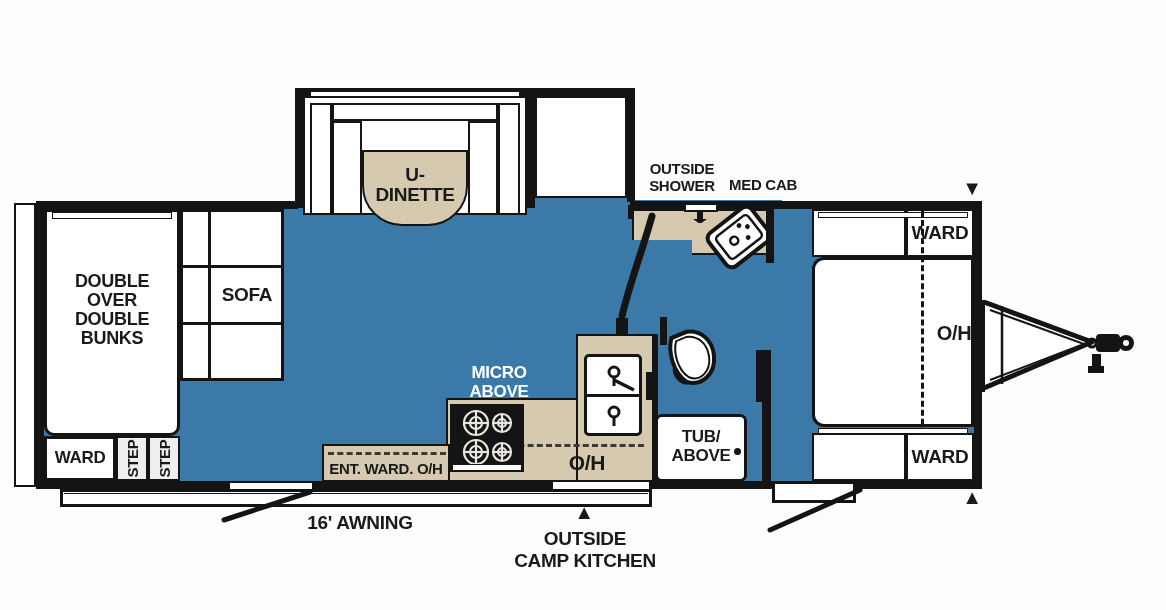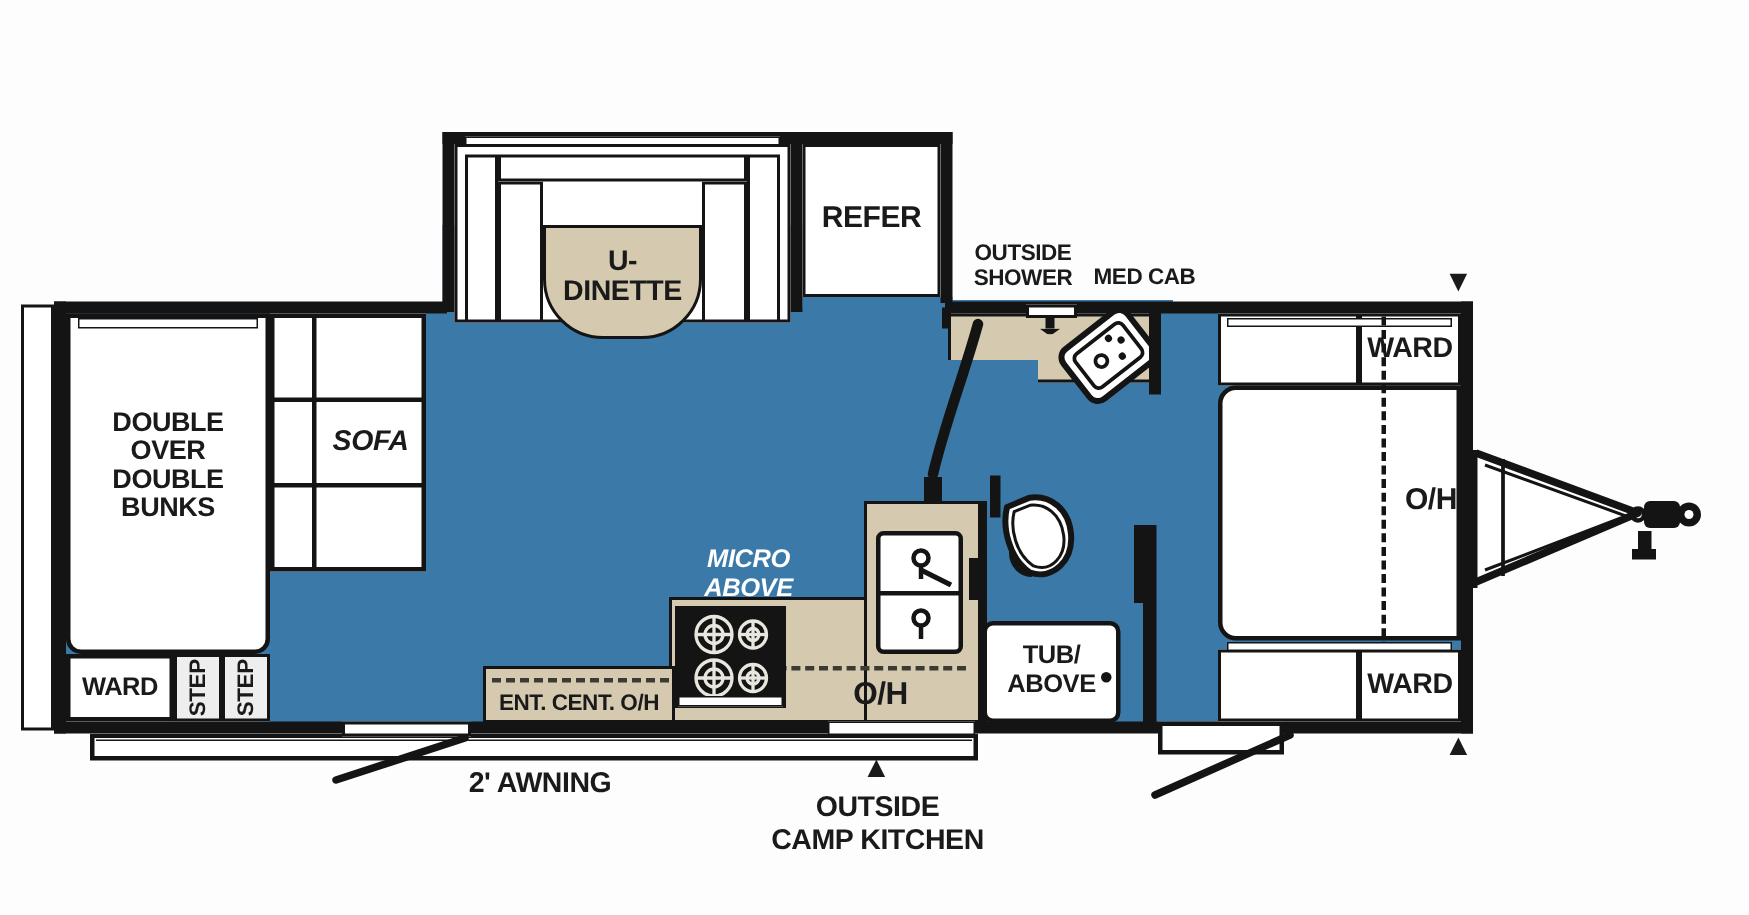--- a/index.html
+++ b/index.html
@@ -67,21 +67,21 @@
   <div class="lbl" style="left:116px;top:436px;width:32px;height:45px;font-size:15px;transform:rotate(-90deg);">STEP</div>
   <div class="abs" style="left:148px;top:436px;width:32px;height:45px;background:#eeeeee;border:2.5px solid #141414;"></div>
   <div class="lbl" style="left:148px;top:436px;width:32px;height:45px;font-size:15px;transform:rotate(-90deg);">STEP</div>
 
   <div class="abs white-room" style="left:180px;top:209px;width:104px;height:172px;"></div>
 
   <div class="abs blk" style="left:208px;top:211px;width:3px;height:168px;"></div>
 
   <div class="abs blk" style="left:182px;top:265px;width:100px;height:3px;"></div>
   <div class="abs blk" style="left:182px;top:322px;width:100px;height:3px;"></div>
-  <div class="lbl" style="left:210px;top:278px;width:74px;height:34px;font-size:19px;font-style:italic;">SOFA</div>
+  <div class="lbl" style="left:210px;top:278px;width:74px;height:34px;font-size:19px;">SOFA</div>
 
   <div class="abs blk" style="left:295px;top:88px;width:240px;height:8px;"></div>
   <div class="abs blk" style="left:295px;top:88px;width:8px;height:120px;"></div>
   <div class="abs blk" style="left:527px;top:88px;width:8px;height:120px;"></div>
 
   <div class="abs" style="left:310px;top:91px;width:210px;height:6px;background:#ffffff;border:1px solid #141414;"></div>
 
   <div class="abs" style="left:303px;top:96px;width:224px;height:119px;background:#ffffff;border:2.5px solid #141414;"></div>
 
   <div class="abs" style="left:310px;top:103px;width:22px;height:112px;background:#ffffff;border:2px solid #141414;"></div>
@@ -93,21 +93,20 @@
   <div class="abs" style="left:332px;top:121px;width:30px;height:94px;background:#ffffff;border:2px solid #141414;"></div>
   <div class="abs" style="left:468px;top:121px;width:30px;height:94px;background:#ffffff;border:2px solid #141414;"></div>
 
   <div class="abs tan" style="left:362px;top:150px;width:106px;height:76px;border:2.5px solid #141414;border-radius:0 0 40px 40px;"></div>
   <div class="lbl" style="left:362px;top:160px;width:106px;height:50px;font-size:19px;">U-
 DINETTE</div>
 
   <div class="abs blk" style="left:527px;top:88px;width:108px;height:8px;"></div>
   <div class="abs blk" style="left:627px;top:88px;width:8px;height:114px;"></div>
   <div class="abs" style="left:535px;top:96px;width:92px;height:102px;background:#ffffff;border:2.5px solid #141414;"></div>
-  <div class="lbl" style="left:535px;top:126px;width:92px;height:40px;font-size:20px;">REFER</div>
 
   <div class="lbl" style="left:634px;top:157px;width:96px;height:40px;font-size:15px;line-height:1.15;">OUTSIDE
 SHOWER</div>
   <div class="lbl" style="left:718px;top:174px;width:90px;height:22px;font-size:15px;">MED CAB</div>
 
   <div class="abs tan" style="left:632px;top:209px;width:136px;height:46px;border:2px solid #141414;"></div>
 
   <div class="abs blue no-evt" style="left:632px;top:240px;width:60px;height:16px;"></div>
 
   <div class="abs" style="left:684px;top:203px;width:34px;height:9px;background:#ffffff;border:2px solid #141414;"></div>
@@ -135,24 +134,24 @@
 
   <div class="abs tan" style="left:576px;top:334px;width:82px;height:148px;border:2px solid #141414;"></div>
 
   <div class="abs tan" style="left:446px;top:398px;width:132px;height:84px;border:2px solid #141414;"></div>
 
   <div class="abs tan" style="left:322px;top:444px;width:128px;height:38px;border:2px solid #141414;"></div>
 
   <div class="abs" style="left:454px;top:444px;width:190px;height:0;border-top:3px dashed #3d3a33;"></div>
   <div class="abs" style="left:328px;top:452px;width:118px;height:0;border-top:3px dashed #3d3a33;"></div>
 
-  <div class="lbl" style="left:322px;top:456px;width:128px;height:26px;font-size:15px;">ENT. CENT. O/H</div>
+  <div class="lbl" style="left:322px;top:456px;width:128px;height:26px;font-size:15px;">ENT. WARD. O/H</div>
   <div class="lbl" style="left:556px;top:448px;width:62px;height:30px;font-size:21px;">O/H</div>
 
-  <div class="lbl" style="left:452px;top:362px;width:94px;height:40px;font-size:17px;color:#ffffff;line-height:1.12;font-style:italic;">MICRO
+  <div class="lbl" style="left:452px;top:362px;width:94px;height:40px;font-size:17px;color:#ffffff;line-height:1.12;">MICRO
 ABOVE</div>
 
   <div class="abs blk" style="left:450px;top:404px;width:74px;height:68px;"></div>
   <svg class="abs" style="left:452px;top:406px;" width="70" height="64" viewBox="0 0 70 64">
     <g fill="none" stroke="#e9e6dd" stroke-width="2.2">
       <circle cx="24" cy="17" r="12"></circle>
         <circle cx="24" cy="17" r="6"></circle>
       <line x1="12" y1="17" x2="36" y2="17"></line>
         <line x1="24" y1="5" x2="24" y2="29"></line>
       <circle cx="50" cy="17" r="9"></circle>
@@ -240,19 +239,19 @@
     <line x1="92" y1="2" x2="6" y2="30" stroke="#141414" stroke-width="5" stroke-linecap="round"></line>
   </svg>
 
   <div class="abs" style="left:772px;top:481px;width:84px;height:22px;background:#ffffff;border:3px solid #141414;"></div>
   <svg class="abs" style="left:760px;top:486px;" width="110" height="50" viewBox="0 0 110 50">
     <line x1="100" y1="4" x2="10" y2="44" stroke="#141414" stroke-width="5" stroke-linecap="round"></line>
   </svg>
 
   <div class="abs" style="left:552px;top:481px;width:98px;height:9px;background:#ffffff;border:1.5px solid #141414;"></div>
 
-  <div class="lbl" style="left:260px;top:510px;width:200px;height:26px;font-size:19px;">2' AWNING</div>
+  <div class="lbl" style="left:260px;top:510px;width:200px;height:26px;font-size:19px;">16' AWNING</div>
 
   <div class="lbl" style="left:562px;top:502px;width:44px;height:22px;font-size:20px;">▲</div>
   <div class="lbl" style="left:492px;top:526px;width:186px;height:48px;font-size:19px;line-height:1.15;">OUTSIDE
 CAMP KITCHEN</div>
 
 </div>
 
 </body></html>

